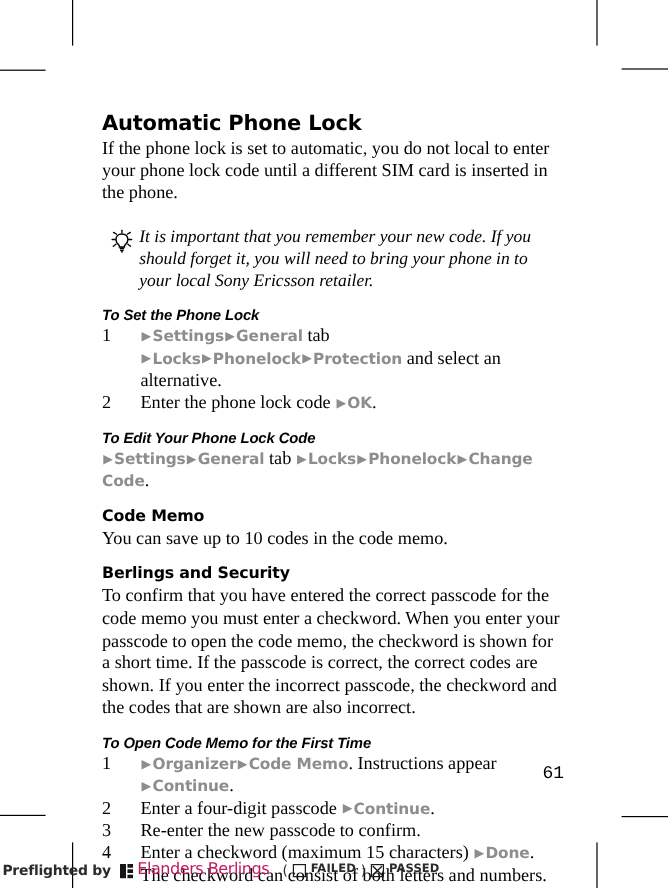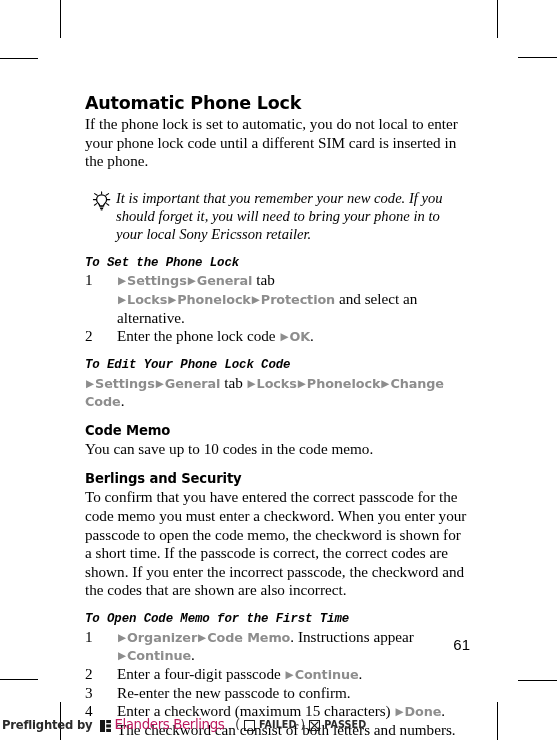--- a/index.html
+++ b/index.html
@@ -55,21 +55,21 @@
   }
   .h2 {
     font-family: "DejaVu Sans", "Liberation Sans", sans-serif;
     font-weight: bold;
     font-size: 13.2px;
     letter-spacing: -0.15px;
     line-height: 1.1;
     margin: 0 0 2px 0;
   }
   .h3 {
-    font-family: Liberation Mono, monospace;
+    font-family: Liberation Sans, sans-serif;
     font-weight: bold;
     font-style: italic;
     font-size: 12.4px;
     letter-spacing: -0.1px;
     line-height: 1.1;
     margin: 0 0 1px 0;
   }
 
   p.body {
     font-size: 15.2px;
@@ -145,21 +145,21 @@
     top: -1px;
   }
 
   
   .folio {
     position: absolute;
     left: 85px;
     top: 636px;
     width: 385px;
     text-align: right;
-    font-family: Liberation Sans, sans-serif;
+    font-family: Liberation Mono, monospace;
     font-size: 15px;
   }
 
   
   .preflight {
     position: absolute;
     left: 2px;
     top: 717px;
     display: flex;
     align-items: center;

